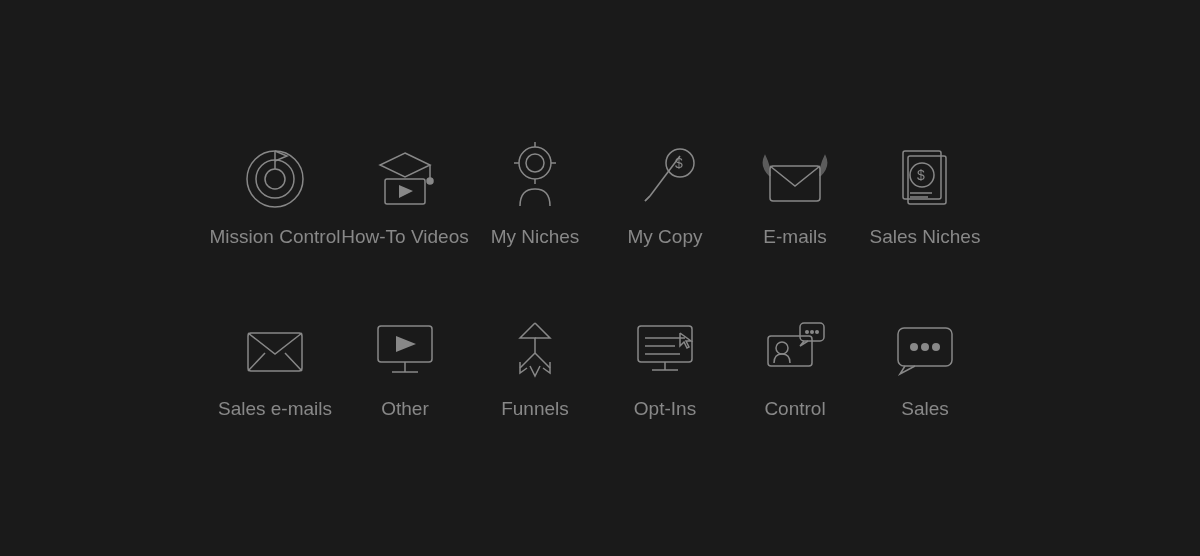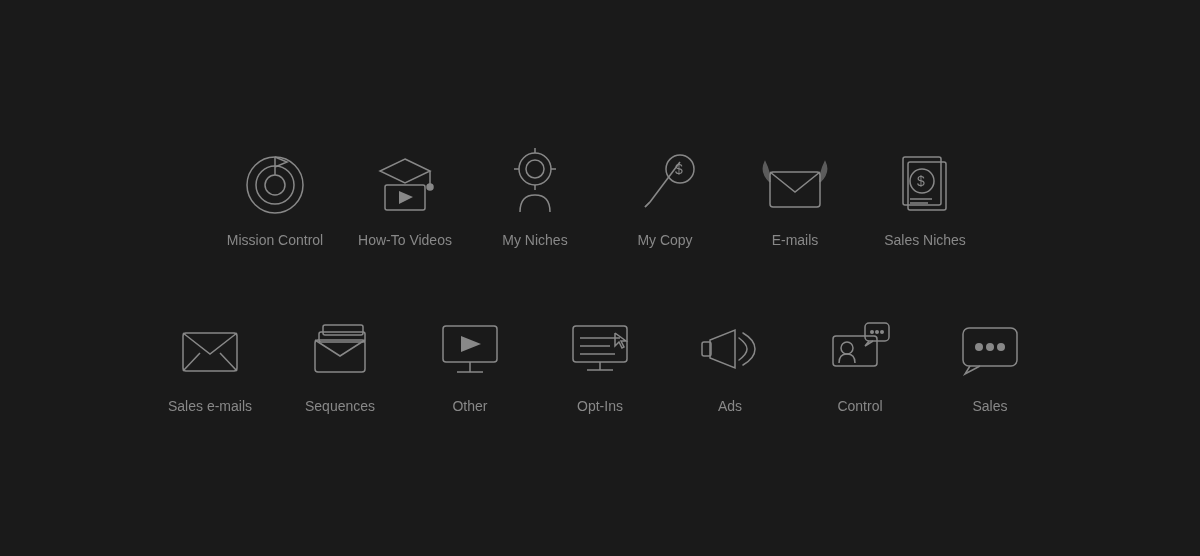--- a/index.html
+++ b/index.html
@@ -48,21 +48,21 @@
 
     .icon-container svg {
       stroke: #888;
       fill: none;
       stroke-width: 1.5;
       transition: stroke 0.2s;
     }
 
     .menu-label {
       color: #888;
-      font-size: 14px;
+      font-size: 19px;
       text-align: left;
       white-space: nowrap;
     }
 
     .spacer {
       height: 40px;
     }
   </style>
 </head>
 <body>
@@ -181,81 +181,71 @@
 
           <rect x="8" y="15" width="54" height="38" rx="3"></rect>
           <polyline points="8,15 35,36 62,15"></polyline>
           <line x1="8" y1="53" x2="25" y2="35"></line>
           <line x1="62" y1="53" x2="45" y2="35"></line>
         </svg>
       </div>
       <span class="menu-label">Sales e-mails</span>
     </div>
 
-    <div class="menu-item">
-      <div class="icon-container">
-        <svg width="70" height="60" viewBox="0 0 70 60">
-
-          <rect x="10" y="22" width="50" height="32" rx="3"></rect>
-          <polyline points="10,22 35,38 60,22"></polyline>
-          <rect x="14" y="14" width="46" height="10" rx="2"></rect>
-          <rect x="18" y="7" width="40" height="10" rx="2"></rect>
-        </svg>
-      </div>
-      <span class="menu-label">Sequences</span>
-    </div>
 
     <div class="menu-item">
       <div class="icon-container">
         <svg width="70" height="60" viewBox="0 0 70 60">
 
           <rect x="8" y="8" width="54" height="36" rx="3"></rect>
           <polygon points="26,18 26,34 46,26" fill="#888" stroke="none"></polygon>
 
           <line x1="35" y1="44" x2="35" y2="54"></line>
           <line x1="22" y1="54" x2="48" y2="54"></line>
         </svg>
       </div>
       <span class="menu-label">Other</span>
     </div>
 
+    <div class="menu-item">
+      <div class="icon-container">
+        <svg width="70" height="60" viewBox="0 0 70 60">
+
+          <polyline points="35,5 20,20 35,20 35,35 20,50"></polyline>
+          <polyline points="35,5 50,20 35,20"></polyline>
+          <line x1="35" y1="35" x2="50" y2="50"></line>
+
+          <polyline points="20,44 20,55 27,50"></polyline>
+          <polyline points="50,44 50,55 43,50"></polyline>
+
+          <polyline points="30,48 35,58 40,48"></polyline>
+        </svg>
+      </div>
+      <span class="menu-label">Funnels</span>
+    </div>
 
     <div class="menu-item">
       <div class="icon-container">
         <svg width="70" height="60" viewBox="0 0 70 60">
 
           <rect x="8" y="8" width="54" height="36" rx="3"></rect>
 
           <line x1="15" y1="20" x2="55" y2="20"></line>
           <line x1="15" y1="28" x2="45" y2="28"></line>
           <line x1="15" y1="36" x2="50" y2="36"></line>
 
           <polyline points="50,15 50,28 54,24 57,30 59,29 56,23 61,23 50,15"></polyline>
 
           <line x1="35" y1="44" x2="35" y2="52"></line>
           <line x1="22" y1="52" x2="48" y2="52"></line>
         </svg>
       </div>
       <span class="menu-label">Opt-Ins</span>
     </div>
 
-    <div class="menu-item">
-      <div class="icon-container">
-        <svg width="70" height="60" viewBox="0 0 70 60">
-
-          <polygon points="15,22 15,40 40,50 40,12"></polygon>
-          <rect x="7" y="24" width="9" height="14" rx="2"></rect>
-
-          <path d="M44,20 Q52,26 52,31 Q52,36 44,42" stroke-linecap="round"></path>
-          <path d="M48,15 Q60,22 60,31 Q60,40 48,47" stroke-linecap="round"></path>
-
-        </svg>
-      </div>
-      <span class="menu-label">Ads</span>
-    </div>
 
     <div class="menu-item">
       <div class="icon-container">
         <svg width="70" height="60" viewBox="0 0 70 60">
 
           <rect x="8" y="18" width="44" height="30" rx="3"></rect>
 
           <circle cx="22" cy="30" r="6"></circle>
           <path d="M14,45 Q14,36 22,36 Q30,36 30,45"></path>
 

